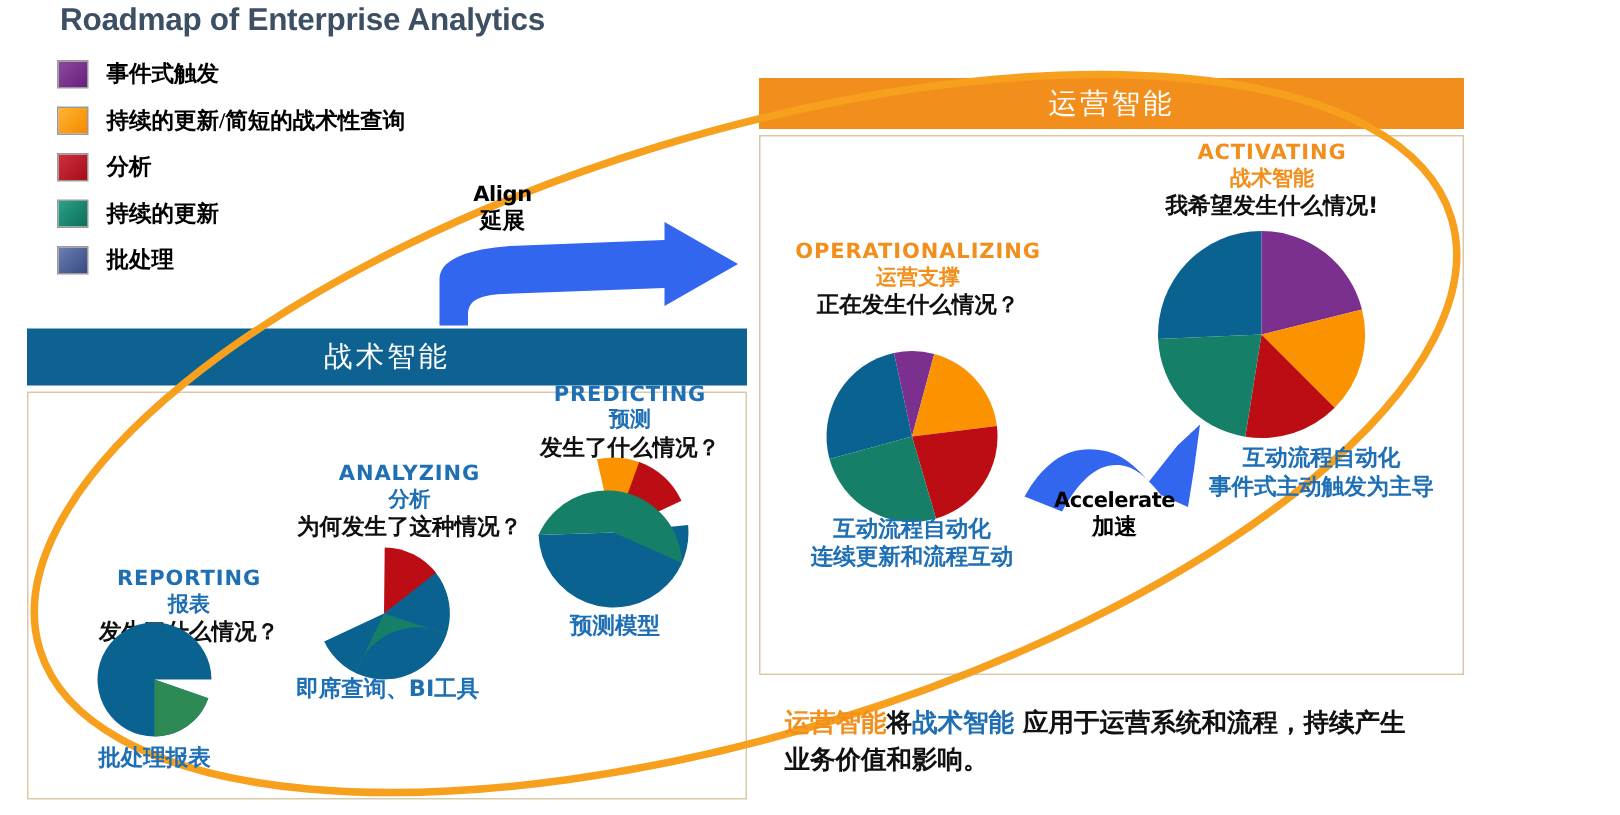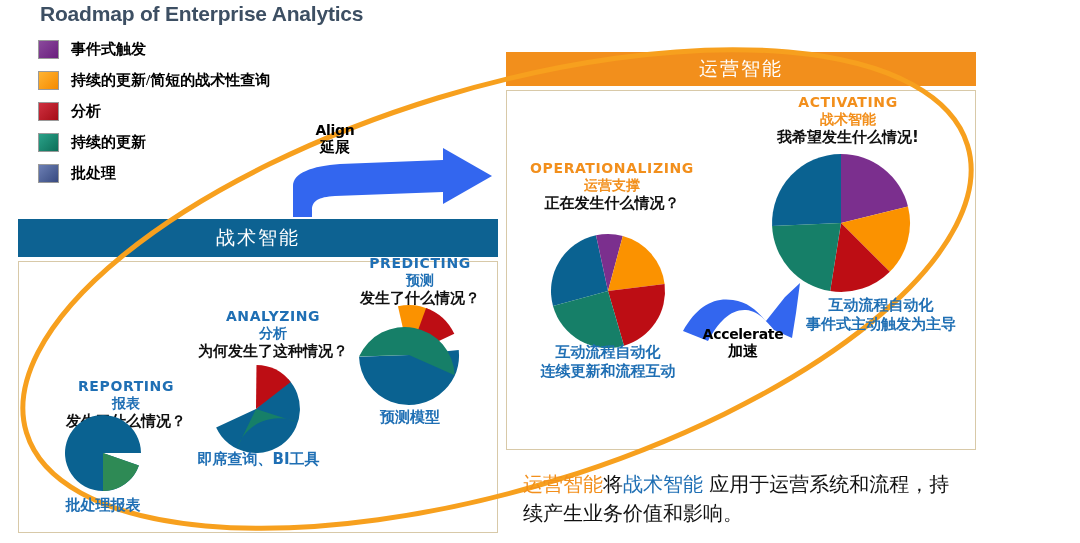--- a/index.html
+++ b/index.html
@@ -72,22 +72,22 @@
   
   .arrow-label{position:absolute;text-align:center;white-space:nowrap;}
   .arrow-en{font-size:14px;font-weight:bold;color:#000;letter-spacing:-0.3px;
     font-family:"DejaVu Sans","Liberation Sans",sans-serif;}
   .arrow-cn{font-size:15px;color:#000;
     font-family:"DejaVu Sans","Liberation Sans",sans-serif;font-weight:bold;}
 
   
   #footnote{
     position:absolute;left:523px;top:470px;width:430px;
-    font-size:20px;line-height:1.45;color:#111;
-    font-family:"DejaVu Sans","Liberation Sans",sans-serif;font-weight:normal;
+    font-size:17px;line-height:1.45;color:#111;
+    font-family:"DejaVu Sans","Liberation Sans",sans-serif;font-weight:bold;
   }
   #attribution{
     position:absolute;right:6px;top:513px;
     font-size:15px;font-style:italic;color:#111;white-space:nowrap;
     font-family:"DejaVu Sans","Liberation Sans",sans-serif;font-weight:bold;
   }
 
   svg.ovl{position:absolute;left:0;top:0;width:1080px;height:543px;
           pointer-events:none;overflow:visible;}
 </style>

